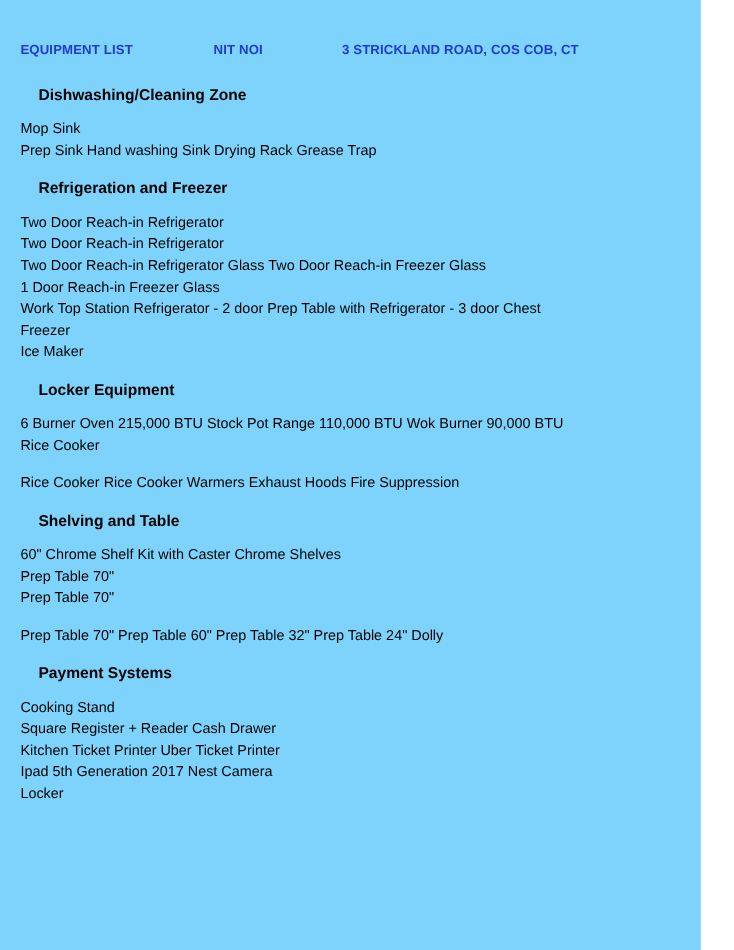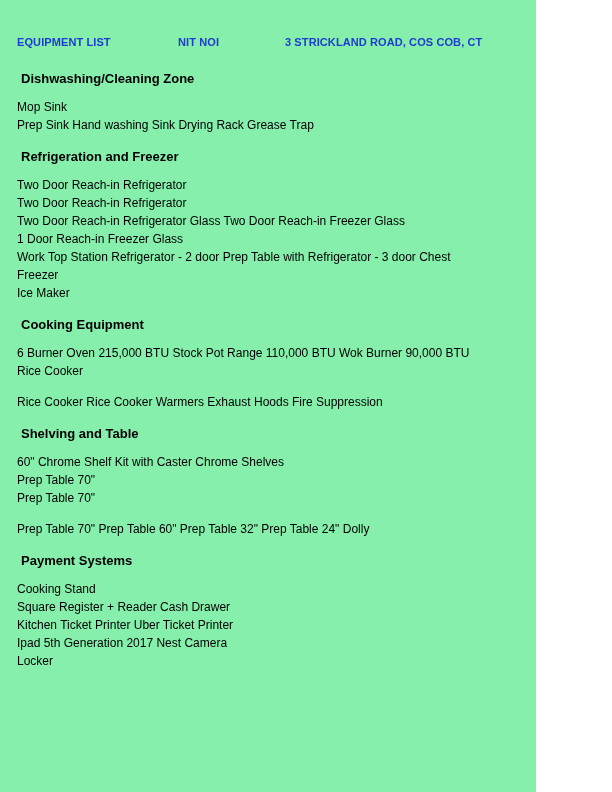--- a/index.html
+++ b/index.html
@@ -2,23 +2,23 @@
 <html><head>
 <meta charset="utf-8">
 <style>
   html, body {
     margin: 0;
     padding: 0;
     background: #ffffff;
   }
   .page {
     position: relative;
-    width: 536px;
+    width: 584px;
     height: 792px;
-    background: #86efac;
+    background: #7dd3fc;
     box-sizing: border-box;
     padding: 33px 17px 0 17px;
     overflow: hidden;
     font-family: "Liberation Sans", sans-serif;
     font-size: 12px;
     color: #000000;
   }
   .doc-header {
     position: relative;
     height: 18px;
@@ -30,21 +30,21 @@
     letter-spacing: 0.1px;
   }
   .doc-header .hdr { position: absolute; top: 0; white-space: nowrap; }
   .hdr-1 { left: 0; }
   .hdr-2 { left: 161px; }
   .hdr-3 { left: 268px; }
   h2 {
     font-size: 13px;
     font-weight: bold;
     line-height: 18px;
-    margin: 14px 0 10px 4px;
+    margin: 14px 0 10px 15px;
     color: #000000;
   }
   .para {
     margin: 0 0 13px 0;
   }
   .line {
     line-height: 18px;
     min-height: 18px;
     white-space: nowrap;
   }
@@ -70,21 +70,21 @@
   <div class="para">
     <div class="line">Two Door Reach-in Refrigerator</div>
     <div class="line">Two Door Reach-in Refrigerator</div>
     <div class="line">Two Door Reach-in Refrigerator Glass Two Door Reach-in Freezer Glass</div>
     <div class="line">1 Door Reach-in Freezer Glass</div>
     <div class="line">Work Top Station Refrigerator - 2 door Prep Table with Refrigerator - 3 door Chest</div>
     <div class="line">Freezer</div>
     <div class="line">Ice Maker</div>
   </div>
 
-  <h2>Cooking Equipment</h2>
+  <h2>Locker Equipment</h2>
   <div class="para">
     <div class="line">6 Burner Oven 215,000 BTU Stock Pot Range 110,000 BTU Wok Burner 90,000 BTU</div>
     <div class="line">Rice Cooker</div>
   </div>
   <div class="para">
     <div class="line">Rice Cooker Rice Cooker Warmers Exhaust Hoods Fire Suppression</div>
   </div>
 
   <h2>Shelving and Table</h2>
   <div class="para">

